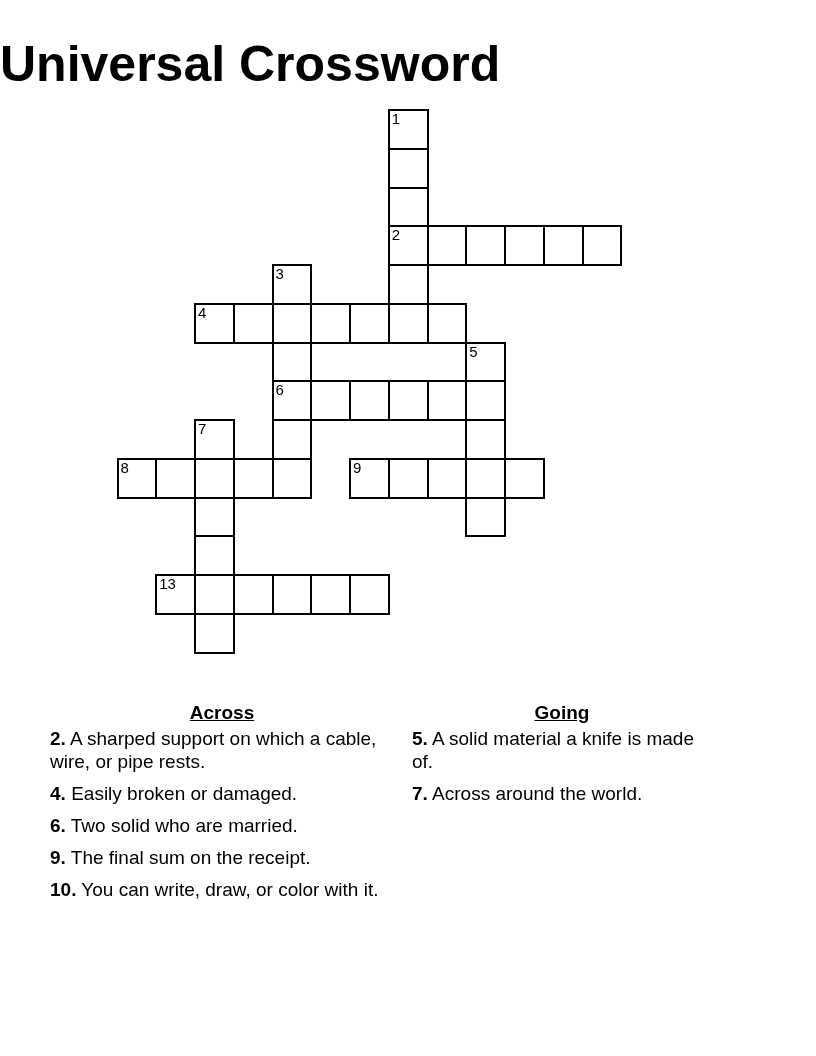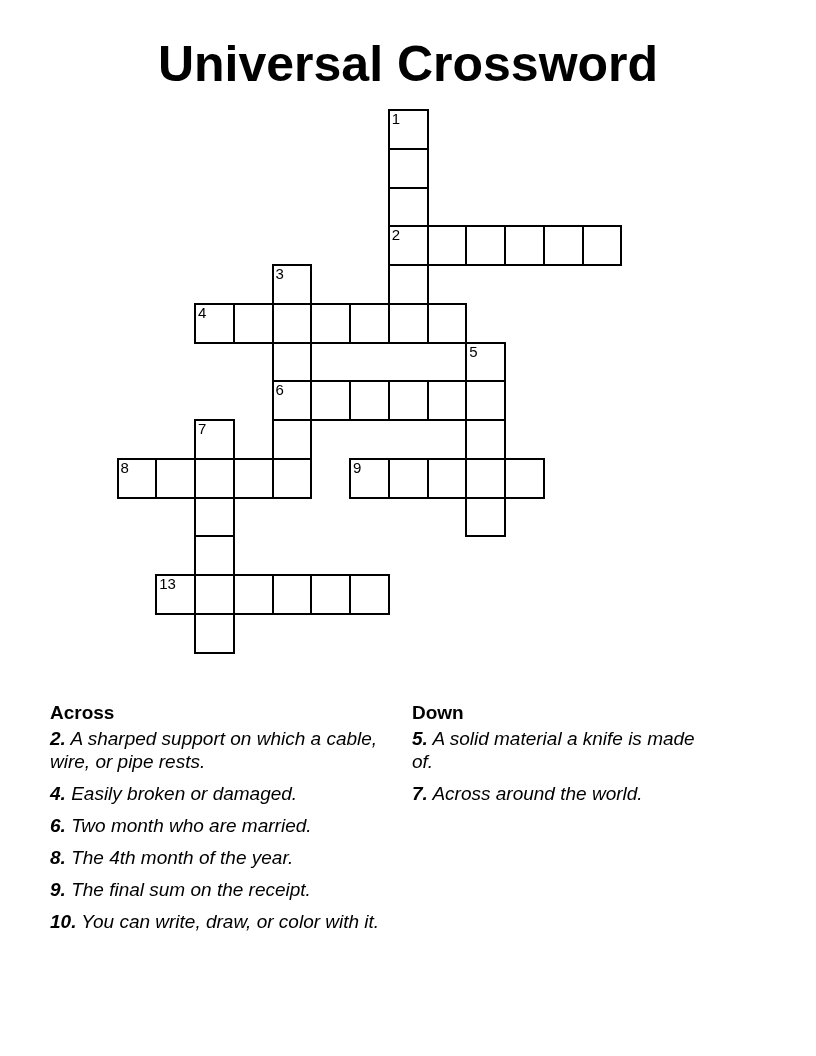--- a/index.html
+++ b/index.html
@@ -10,21 +10,20 @@
     background: #ffffff;
     font-family: "Liberation Sans", sans-serif;
     color: #000000;
     overflow: hidden;
   }
   .title {
     position: absolute;
     top: 38px;
     left: 0;
     width: 816px;
-    text-align: center;
     font-size: 50px;
     line-height: 52px;
     font-weight: bold;
     letter-spacing: 0px;
     margin: 0;
   }
   .grid { position: absolute; left: 0; top: 0; width: 816px; height: 700px; }
   .cell {
     position: absolute;
     box-sizing: border-box;
@@ -43,24 +42,26 @@
   .clue-col {
     position: absolute;
     top: 701px;
     font-size: 19px;
     line-height: 23px;
   }
   .clue-col.across { left: 50px; width: 344px; }
   .clue-col.down   { left: 412px; width: 300px; }
   .clue-heading {
     font-weight: bold;
+    text-decoration: underline;
     margin: 0 0 3px 0;
     font-size: 19px;
+    text-align: center;
   }
-  p.clue { margin: 0 0 9px 0; font-style: italic; }
+  p.clue { margin: 0 0 9px 0; }
   .clue-num { font-weight: bold; }
 </style>
 </head>
 <body>
 
 <div class="page">
 
   <h1 class="title">Universal Crossword</h1>
 
   <div class="grid">
@@ -133,28 +134,27 @@
       <div class="cell" style="left: 271.5px; top: 574px; width: 40.75px; height: 40.75px; border-color: rgb(0, 0, 0); background: rgb(255, 255, 255);"></div>
       <div class="cell" style="left: 310.25px; top: 574px; width: 40.75px; height: 40.75px; border-color: rgb(0, 0, 0); background: rgb(255, 255, 255);"></div>
       <div class="cell" style="left: 349px; top: 574px; width: 40.75px; height: 40.75px; border-color: rgb(0, 0, 0); background: rgb(255, 255, 255);"></div>
     </div>
 
   <div class="clue-col across">
     <p class="clue-heading">Across</p>
     <div>
         <p class="clue"><span class="clue-num">2.</span><span> A sharped support on which a cable, wire, or pipe rests.</span></p>
         <p class="clue"><span class="clue-num">4.</span><span> Easily broken or damaged.</span></p>
-        <p class="clue"><span class="clue-num">6.</span><span> Two month who are married.</span></p>
-        <p class="clue"><span class="clue-num">8.</span><span> The 4th month of the year.</span></p>
+        <p class="clue"><span class="clue-num">6.</span><span> Two solid who are married.</span></p>
         <p class="clue"><span class="clue-num">9.</span><span> The final sum on the receipt.</span></p>
         <p class="clue"><span class="clue-num">10.</span><span> You can write, draw, or color with it.</span></p>
       </div>
   </div>
 
   <div class="clue-col down">
-    <p class="clue-heading">Down</p>
+    <p class="clue-heading">Going</p>
     <div>
         <p class="clue"><span class="clue-num">5.</span><span> A solid material a knife is made of.</span></p>
         <p class="clue"><span class="clue-num">7.</span><span> Across around the world.</span></p>
       </div>
   </div>
 
 </div>
 
 </body></html>

